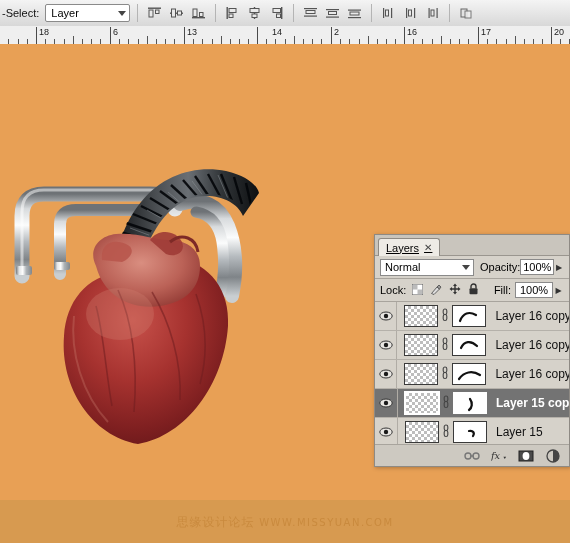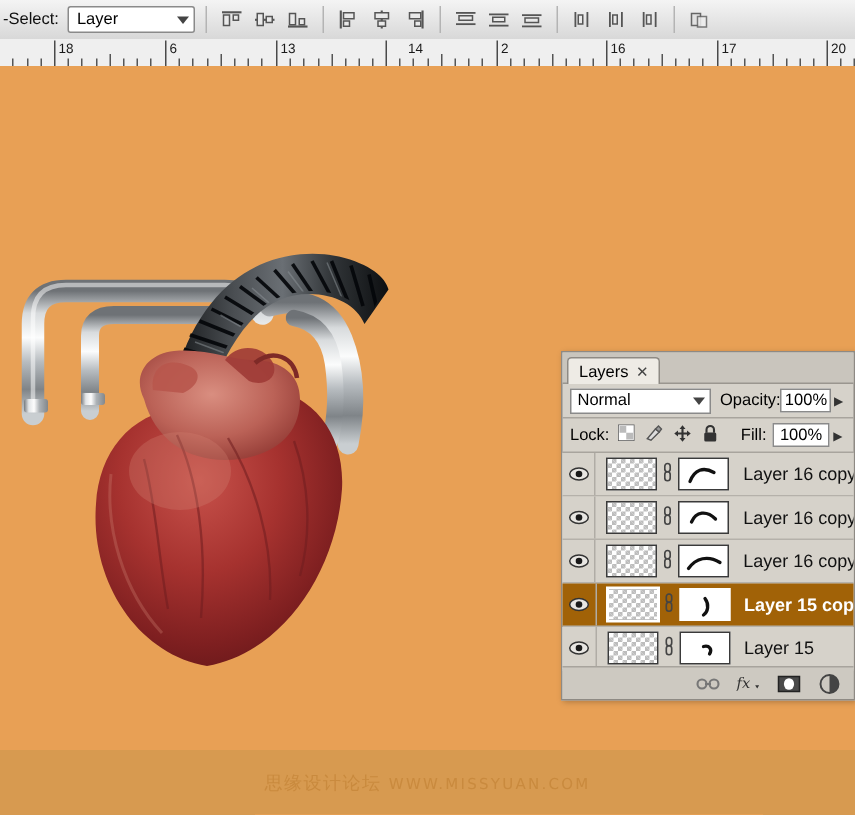--- a/index.html
+++ b/index.html
@@ -65,21 +65,21 @@
   #layers-panel{
     position:absolute;left:374px;top:234px;width:196px;height:233px;
     background:#d6d2ca;border:1px solid #8e8a84;
     box-sizing:border-box;
     box-shadow:1px 1px 4px rgba(0,0,0,.25);
   }
   .tabstrip{height:20px;background:#c9c5bd;border-bottom:1px solid #9a968f;position:relative;}
   .tab{
     position:absolute;left:3px;top:3px;height:17px;padding:0 7px;
     background:#eeebe5;border:1px solid #8e8a84;border-bottom:none;
-    border-radius:3px 3px 0 0;display:flex;align-items:center;gap:5px;font-size:11px;
+    border-radius:3px 3px 0 0;display:flex;align-items:center;gap:5px;font-size:11px;text-decoration:underline;
   }
   .tab .x{font-size:10px;color:#444;}
   .panel-row{height:22px;display:flex;align-items:center;padding:0 5px;box-sizing:border-box;}
   .blend-select{
     width:105px;height:17px;background:#fff;border:1px solid #8a8a8a;
     display:flex;align-items:center;justify-content:space-between;
     padding:0 3px 0 4px;box-sizing:border-box;font-size:11px;
   }
   .opacity-label{font-size:11px;margin-left:6px;}
   .num-field{
@@ -90,21 +90,21 @@
     font-size:8px;color:#333;}
   .lock-label{font-size:11px;}
   .lock-icons{display:flex;align-items:center;gap:7px;margin-left:6px;}
   .divider{height:1px;background:#a8a49d;}
 
   #layer-list{background:#d6d2ca;}
   .layer-row{
     height:28px;display:flex;align-items:center;
     border-bottom:1px solid #b5b1aa;background:#d6d2ca;position:relative;
   }
-  .layer-row.selected{background:#a16207;}
+  .layer-row.selected{background:#737373;}
   .eye-cell{width:22px;display:flex;align-items:center;justify-content:center;}
   .eye-sep{width:1px;height:28px;background:#b0aca5;}
   .thumb-wrap{display:flex;align-items:center;margin-left:7px;gap:3px;}
   .thumb-trans{
     width:34px;height:22px;border:1px solid #3a3a3a;box-sizing:border-box;
     background-image:
       linear-gradient(45deg,#bdbdbd 25%,transparent 25%,transparent 75%,#bdbdbd 75%),
       linear-gradient(45deg,#bdbdbd 25%,transparent 25%,transparent 75%,#bdbdbd 75%);
     background-size:6px 6px;background-position:0 0,3px 3px;background-color:#fff;
   }

